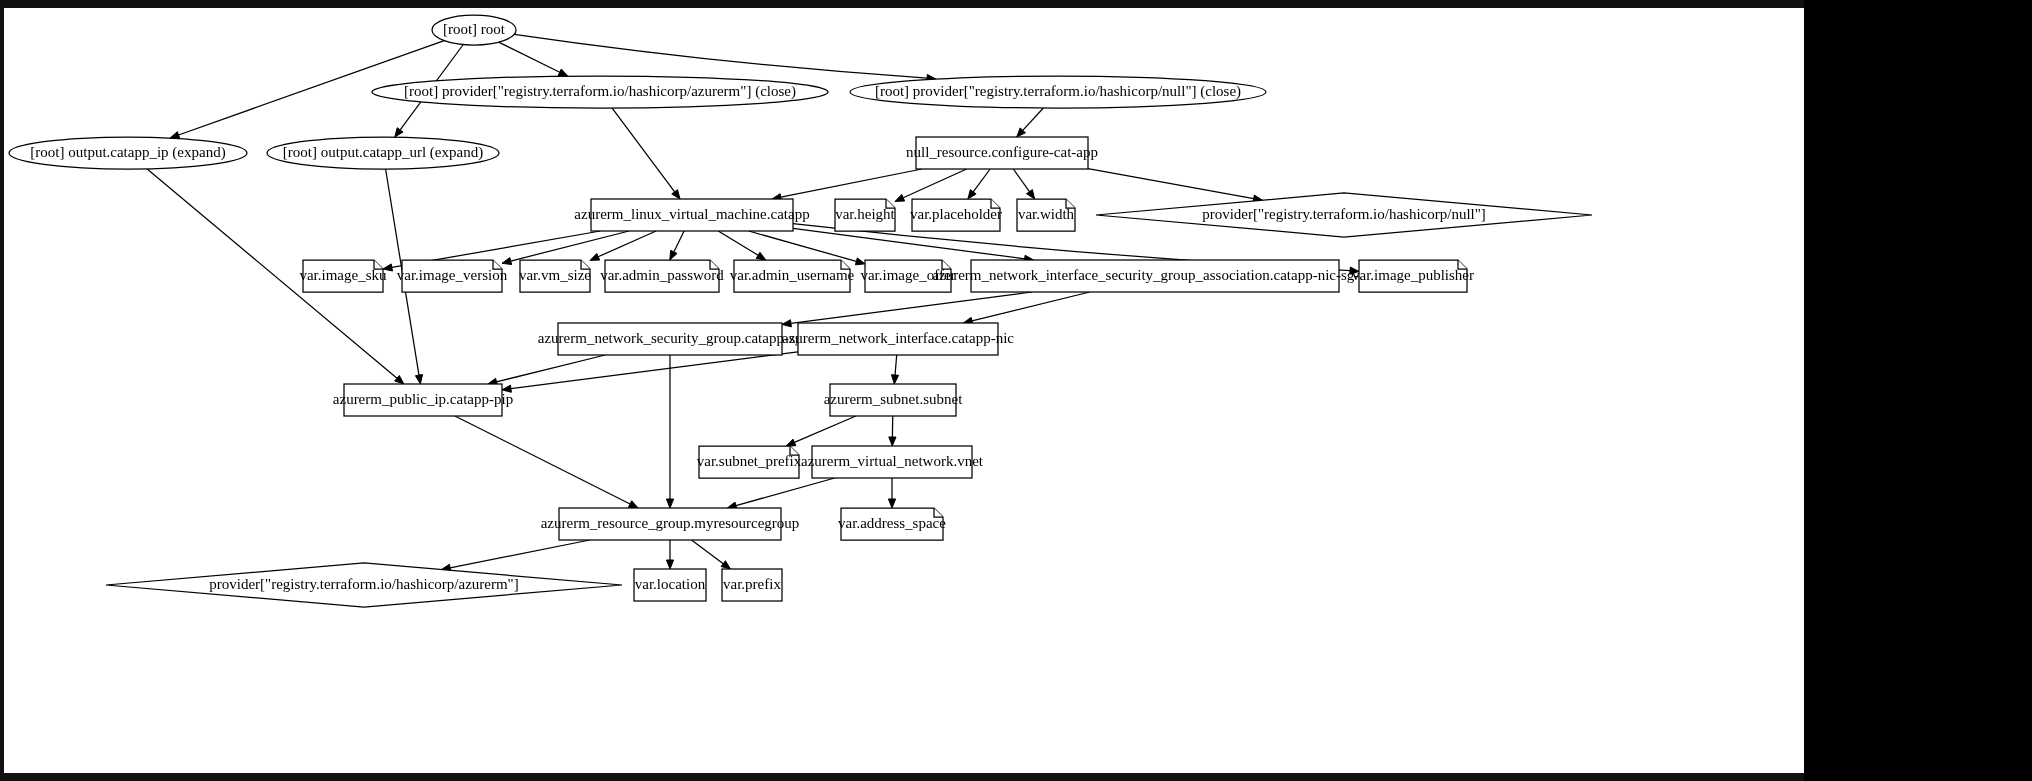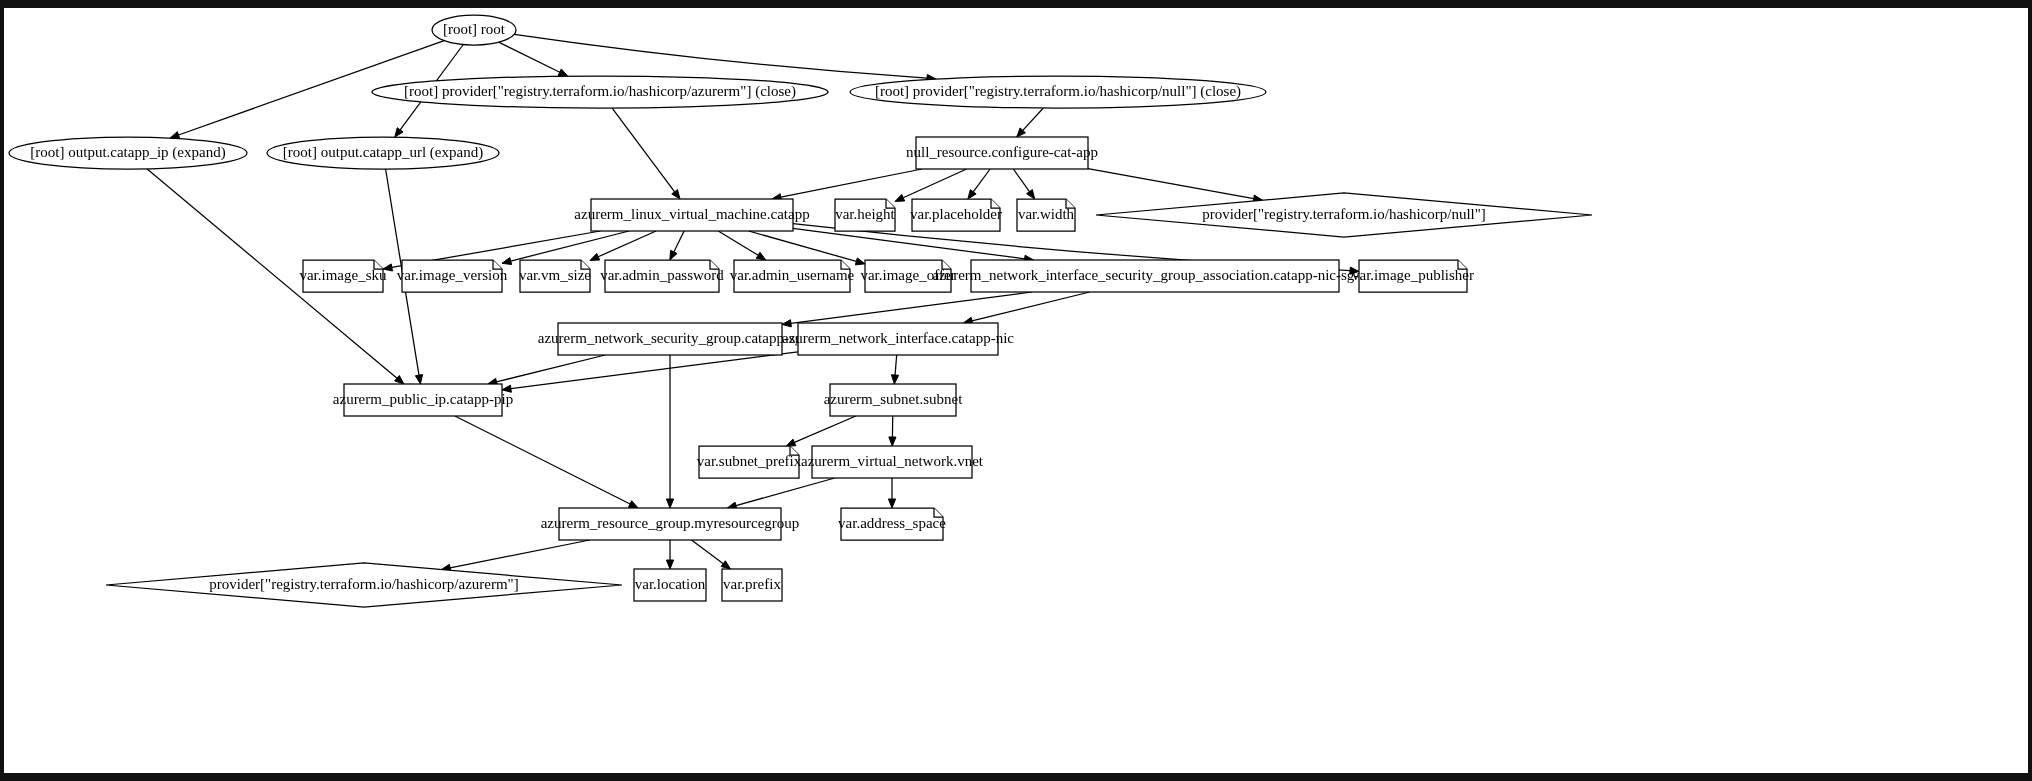--- a/index.html
+++ b/index.html
@@ -1,17 +1,17 @@
 <!DOCTYPE html>
 <html><head>
 <meta charset="utf-8">
 <style>
   html,body{margin:0;padding:0;background:#000;}
   body{font-family:"Liberation Serif", serif;}
-  #canvas{position:relative;width:2032px;height:781px;background:#111;overflow:hidden;}
+  #canvas{position:relative;width:1804px;height:781px;background:#111;overflow:hidden;}
   #graph-frame{position:absolute;left:4px;top:8px;width:2024px;height:765px;background:#ffffff;}
   svg{display:block;}
   .nlabel{font-family:"Liberation Serif", serif;fill:#000;font-size:15px;text-anchor:middle;dominant-baseline:middle;}
   .nshape{fill:#ffffff;stroke:#000000;stroke-width:1.25;}
   .edge{fill:none;stroke:#000000;stroke-width:1.25;}
   .arrowfill{fill:#000000;stroke:#000000;stroke-width:1;}
 </style>
 </head>
 <body>
 

